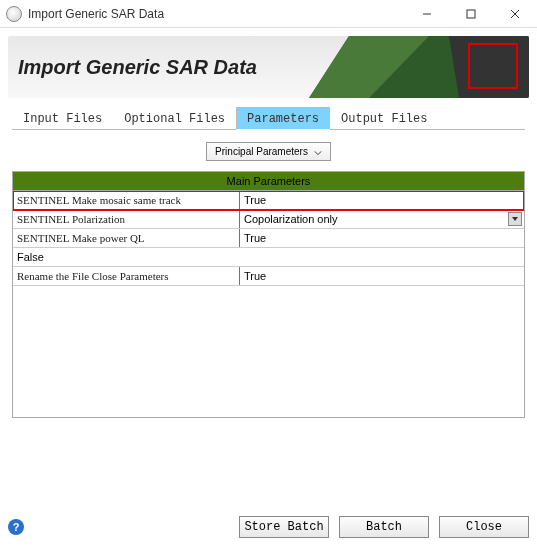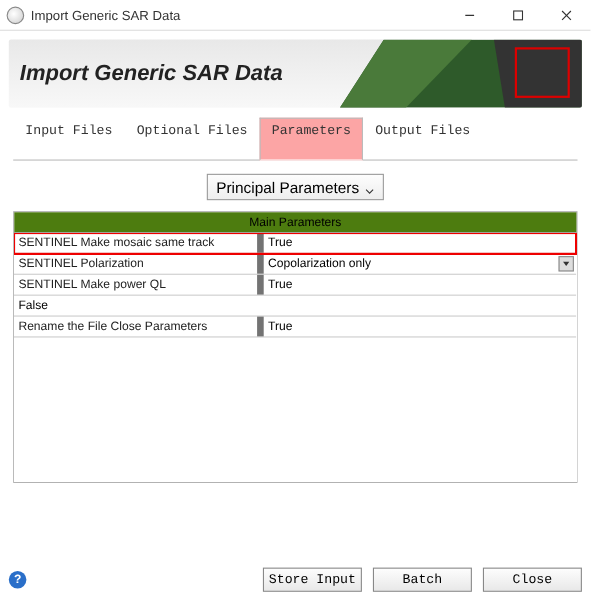--- a/index.html
+++ b/index.html
@@ -8,30 +8,30 @@
 .titlebar-icon { width: 16px; height: 16px; border: 1px solid #888; border-radius: 50%; background: radial-gradient(circle at 40% 40%, #fff, #ccc); margin-right: 6px; }
 .titlebar-text { flex: 1; font-size: 12px; color: #333; }
 .win-btns { display: flex; }
 .win-btn { width: 44px; height: 28px; display: flex; align-items: center; justify-content: center; color: #333; cursor: pointer; }
 .win-btn svg { width: 10px; height: 10px; }
 .header-banner { margin: 8px 8px 0 8px; height: 62px; background: linear-gradient(to bottom, #e8e8e8, #f8f8f8); display: flex; align-items: center; position: relative; border-radius: 2px; overflow: hidden; }
 .header-title { font-size: 20px; font-weight: bold; font-style: italic; color: #222; padding-left: 10px; flex-shrink: 0; }
 .header-img { position: absolute; right: 0; top: 0; width: 220px; height: 62px; }
 .content { padding: 8px 12px; }
 .tabs { display: flex; border-bottom: 1px solid #bbb; margin-bottom: 12px; font-family: "Courier New", monospace; font-size: 12px; }
-.tab { padding: 4px 10px 19px; border: 1px solid transparent; border-bottom: none; cursor: pointer; position: relative; top: 1px; color: #333; }
-.tab.active { border-color: #bbb; background: #fca5a5; border-bottom: 1px solid #fff; text-align: right; }
+.tab { padding: 4px 10px 3px; border: 1px solid transparent; border-bottom: none; cursor: pointer; position: relative; top: 1px; color: #333; }
+.tab.active { border-color: #bbb; background: #7dd3fc; border-bottom: 1px solid #fff; text-align: right; }
 .dropdown-row { display: flex; justify-content: center; margin-bottom: 10px; }
-.principal-dd { border: 1px solid #999; background: linear-gradient(#fdfdfd,#eee); padding: 3px 8px; display: flex; align-items: flex-end; gap: 6px; cursor: pointer; font-size: 14px; }
+.principal-dd { border: 1px solid #999; background: linear-gradient(#fdfdfd,#eee); padding: 3px 8px; display: flex; align-items: flex-end; gap: 6px; cursor: pointer; font-size: 10px; }
 .chev { width: 8px; height: 8px; }
 .params-table { border: 1px solid #aaa; width: 100%; }
 .params-header { text-align: center; padding: 3px; border-bottom: 1px solid #aaa; background: #4d7c0f; font-size: 11px; }
 .params-body { height: 226px; overflow: auto; background: #fff; }
 .prow { display: flex; border-bottom: 1px solid #ccc; height: 19px; align-items: stretch; }
-.pcell-l { width: 227px; padding: 2px 4px; border-right: 6px solid #737373; font-size: 11px; color: #222; display: flex; align-items: center; }
+.pcell-l { width: 227px; padding: 2px 4px; border-right: 1px solid #737373; font-size: 11px; color: #222; display: flex; align-items: center; font-family: Liberation Serif, serif; }
 .pcell-r { flex: 1; padding: 2px 4px; font-size: 11px; display: flex; align-items: center; position: relative; }
 .pcell-r .dd-arrow { position: absolute; right: 2px; top: 2px; bottom: 2px; width: 14px; background: #ddd; border: 1px solid #888; display: flex; align-items: center; justify-content: center; }
 .highlight-row1 { position: absolute; border: 2px solid #e00; pointer-events: none; }
 .footer { position: absolute; bottom: 8px; left: 8px; right: 8px; display: flex; align-items: center; }
 .help-icon { width: 16px; height: 16px; border-radius: 50%; background: #2a6fc9; color: #fff; display: flex; align-items: center; justify-content: center; font-size: 11px; font-weight: bold; cursor: pointer; }
 .footer-btns { margin-left: auto; display: flex; gap: 10px; }
 .fbtn { width: 90px; height: 22px; border: 1px solid #888; background: linear-gradient(#fdfdfd,#e8e8e8); font-family: "Courier New", monospace; font-size: 12px; cursor: pointer; }
 </style>
 </head>
 <body>
@@ -113,17 +113,17 @@
           <div class="pcell-l">Rename the File Close Parameters</div>
           <div class="pcell-r">True</div>
         </div>
       </div>
   </div>
 </div>
 
 <div class="footer">
   <div class="help-icon">?</div>
   <div class="footer-btns">
-    <button class="fbtn">Store Input</button>
+    <button class="fbtn">Store Batch</button>
     <button class="fbtn">Batch</button>
     <button class="fbtn">Close</button>
   </div>
 </div>
 
 </body></html>

